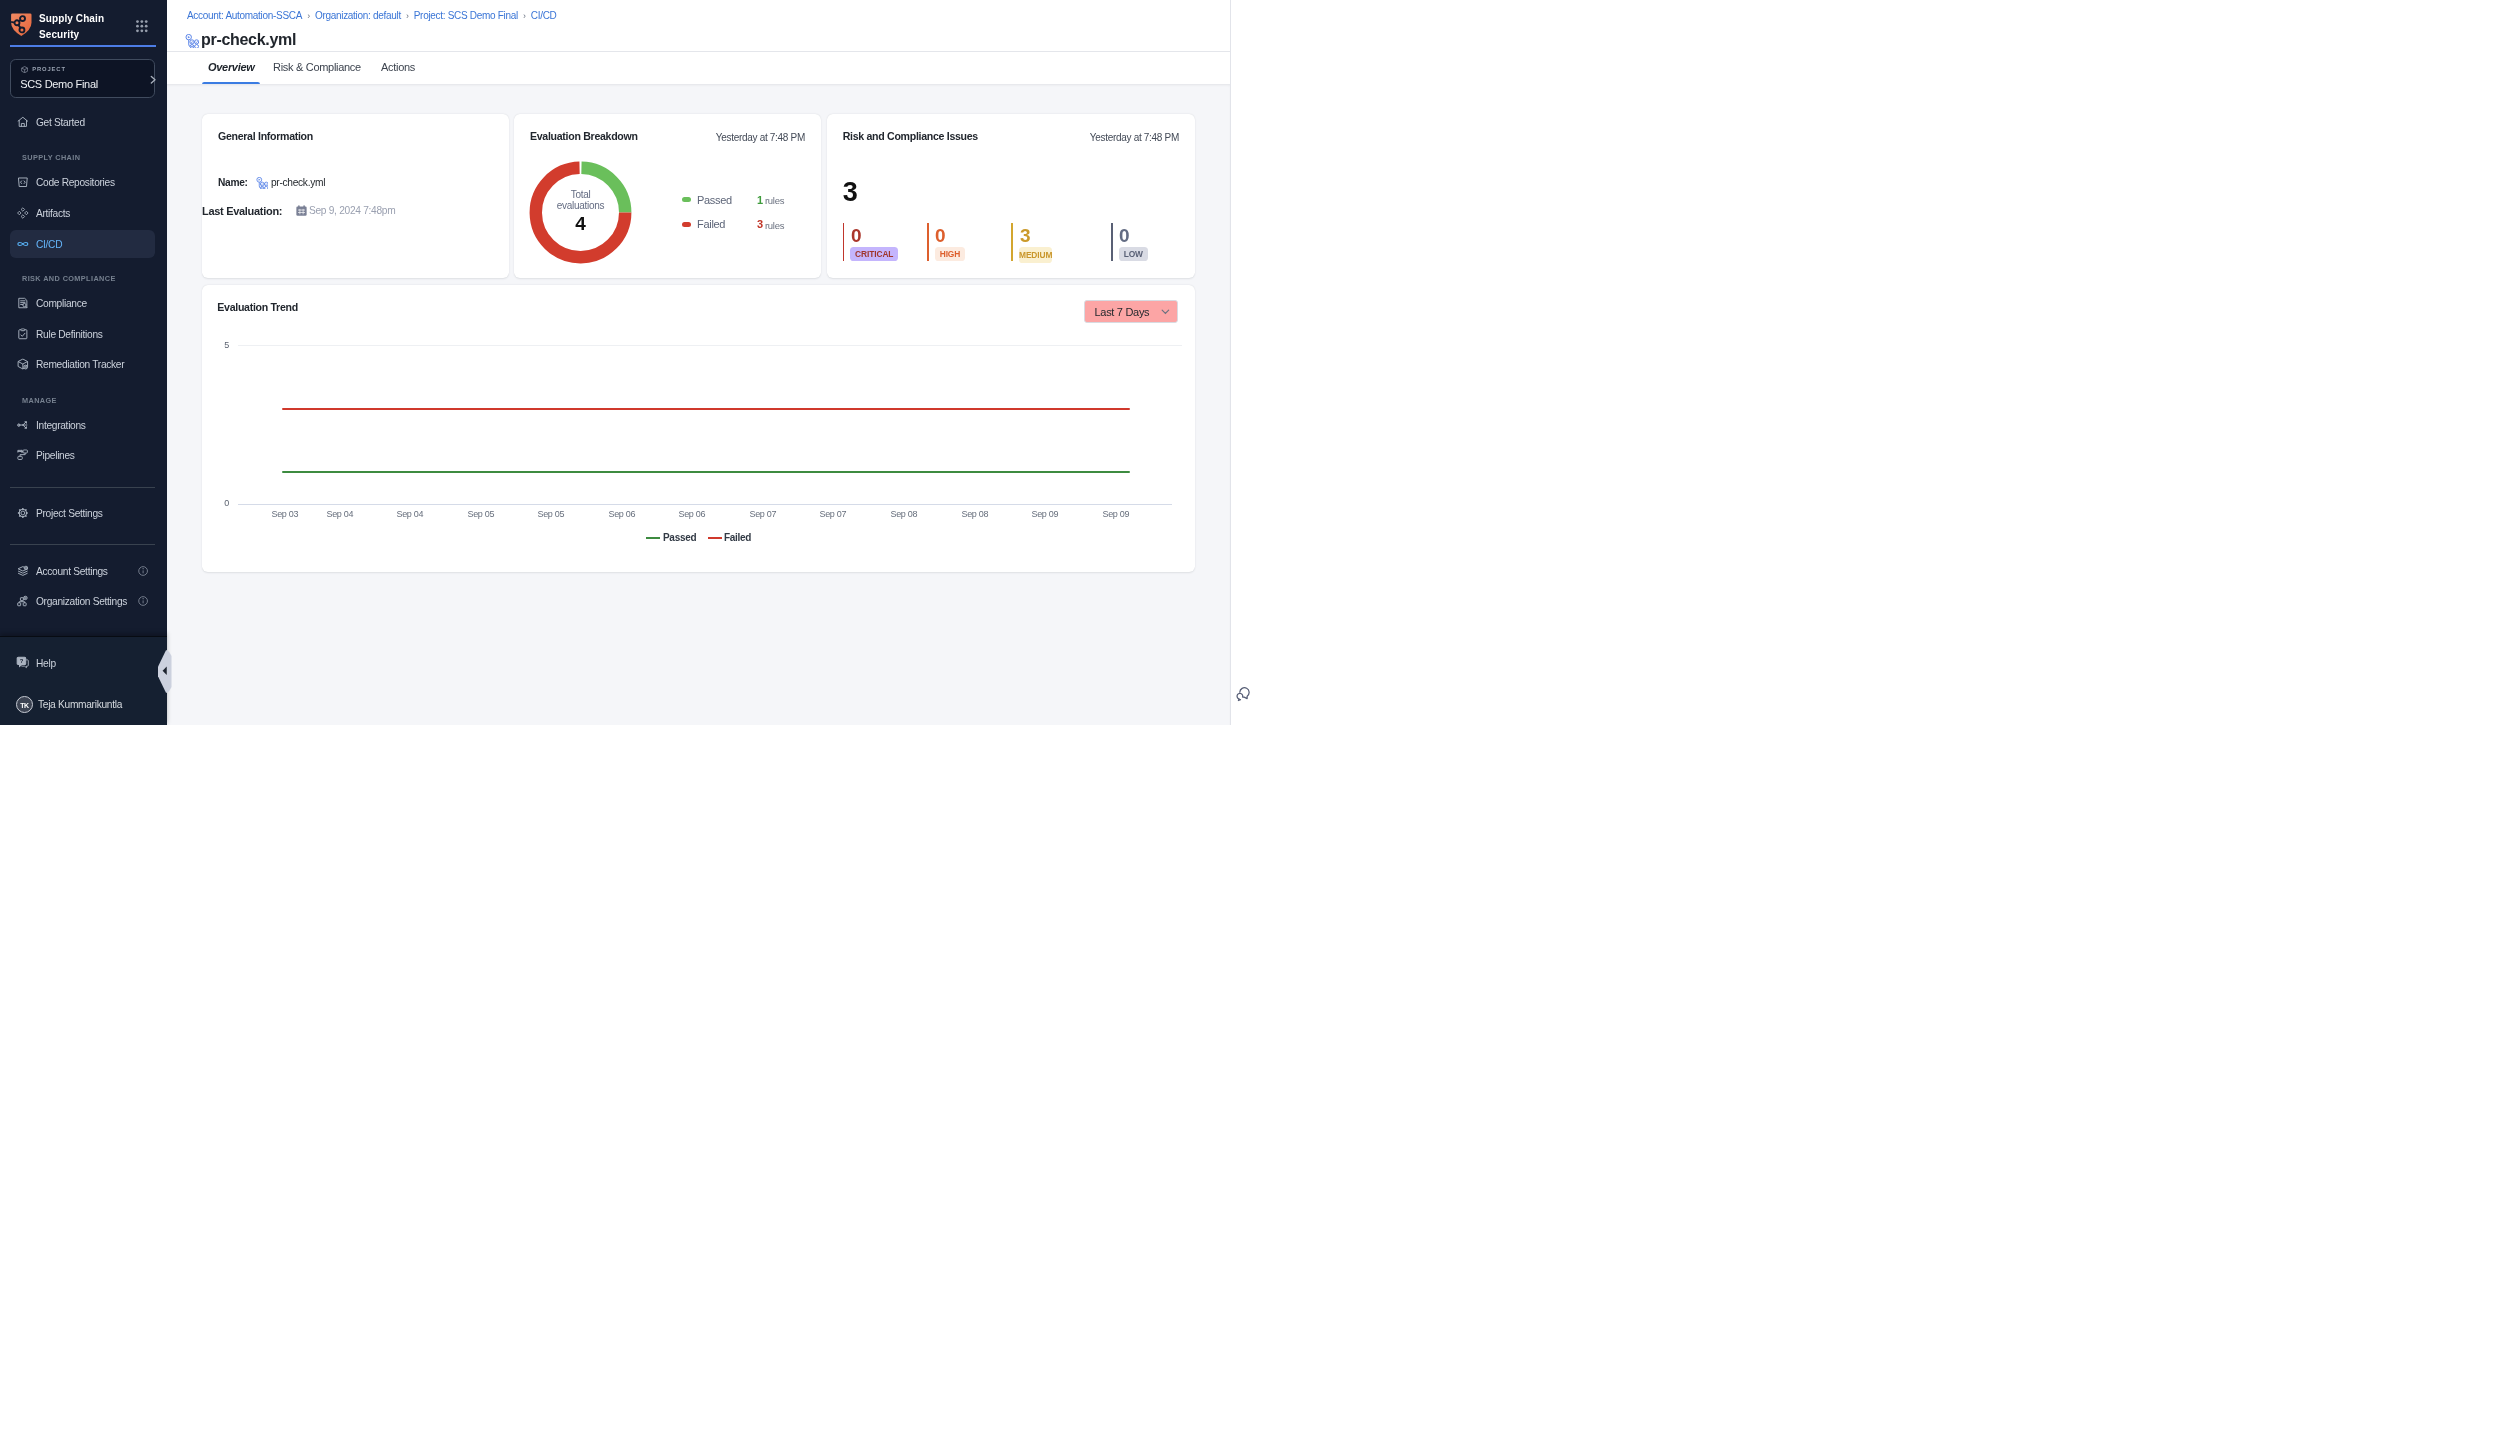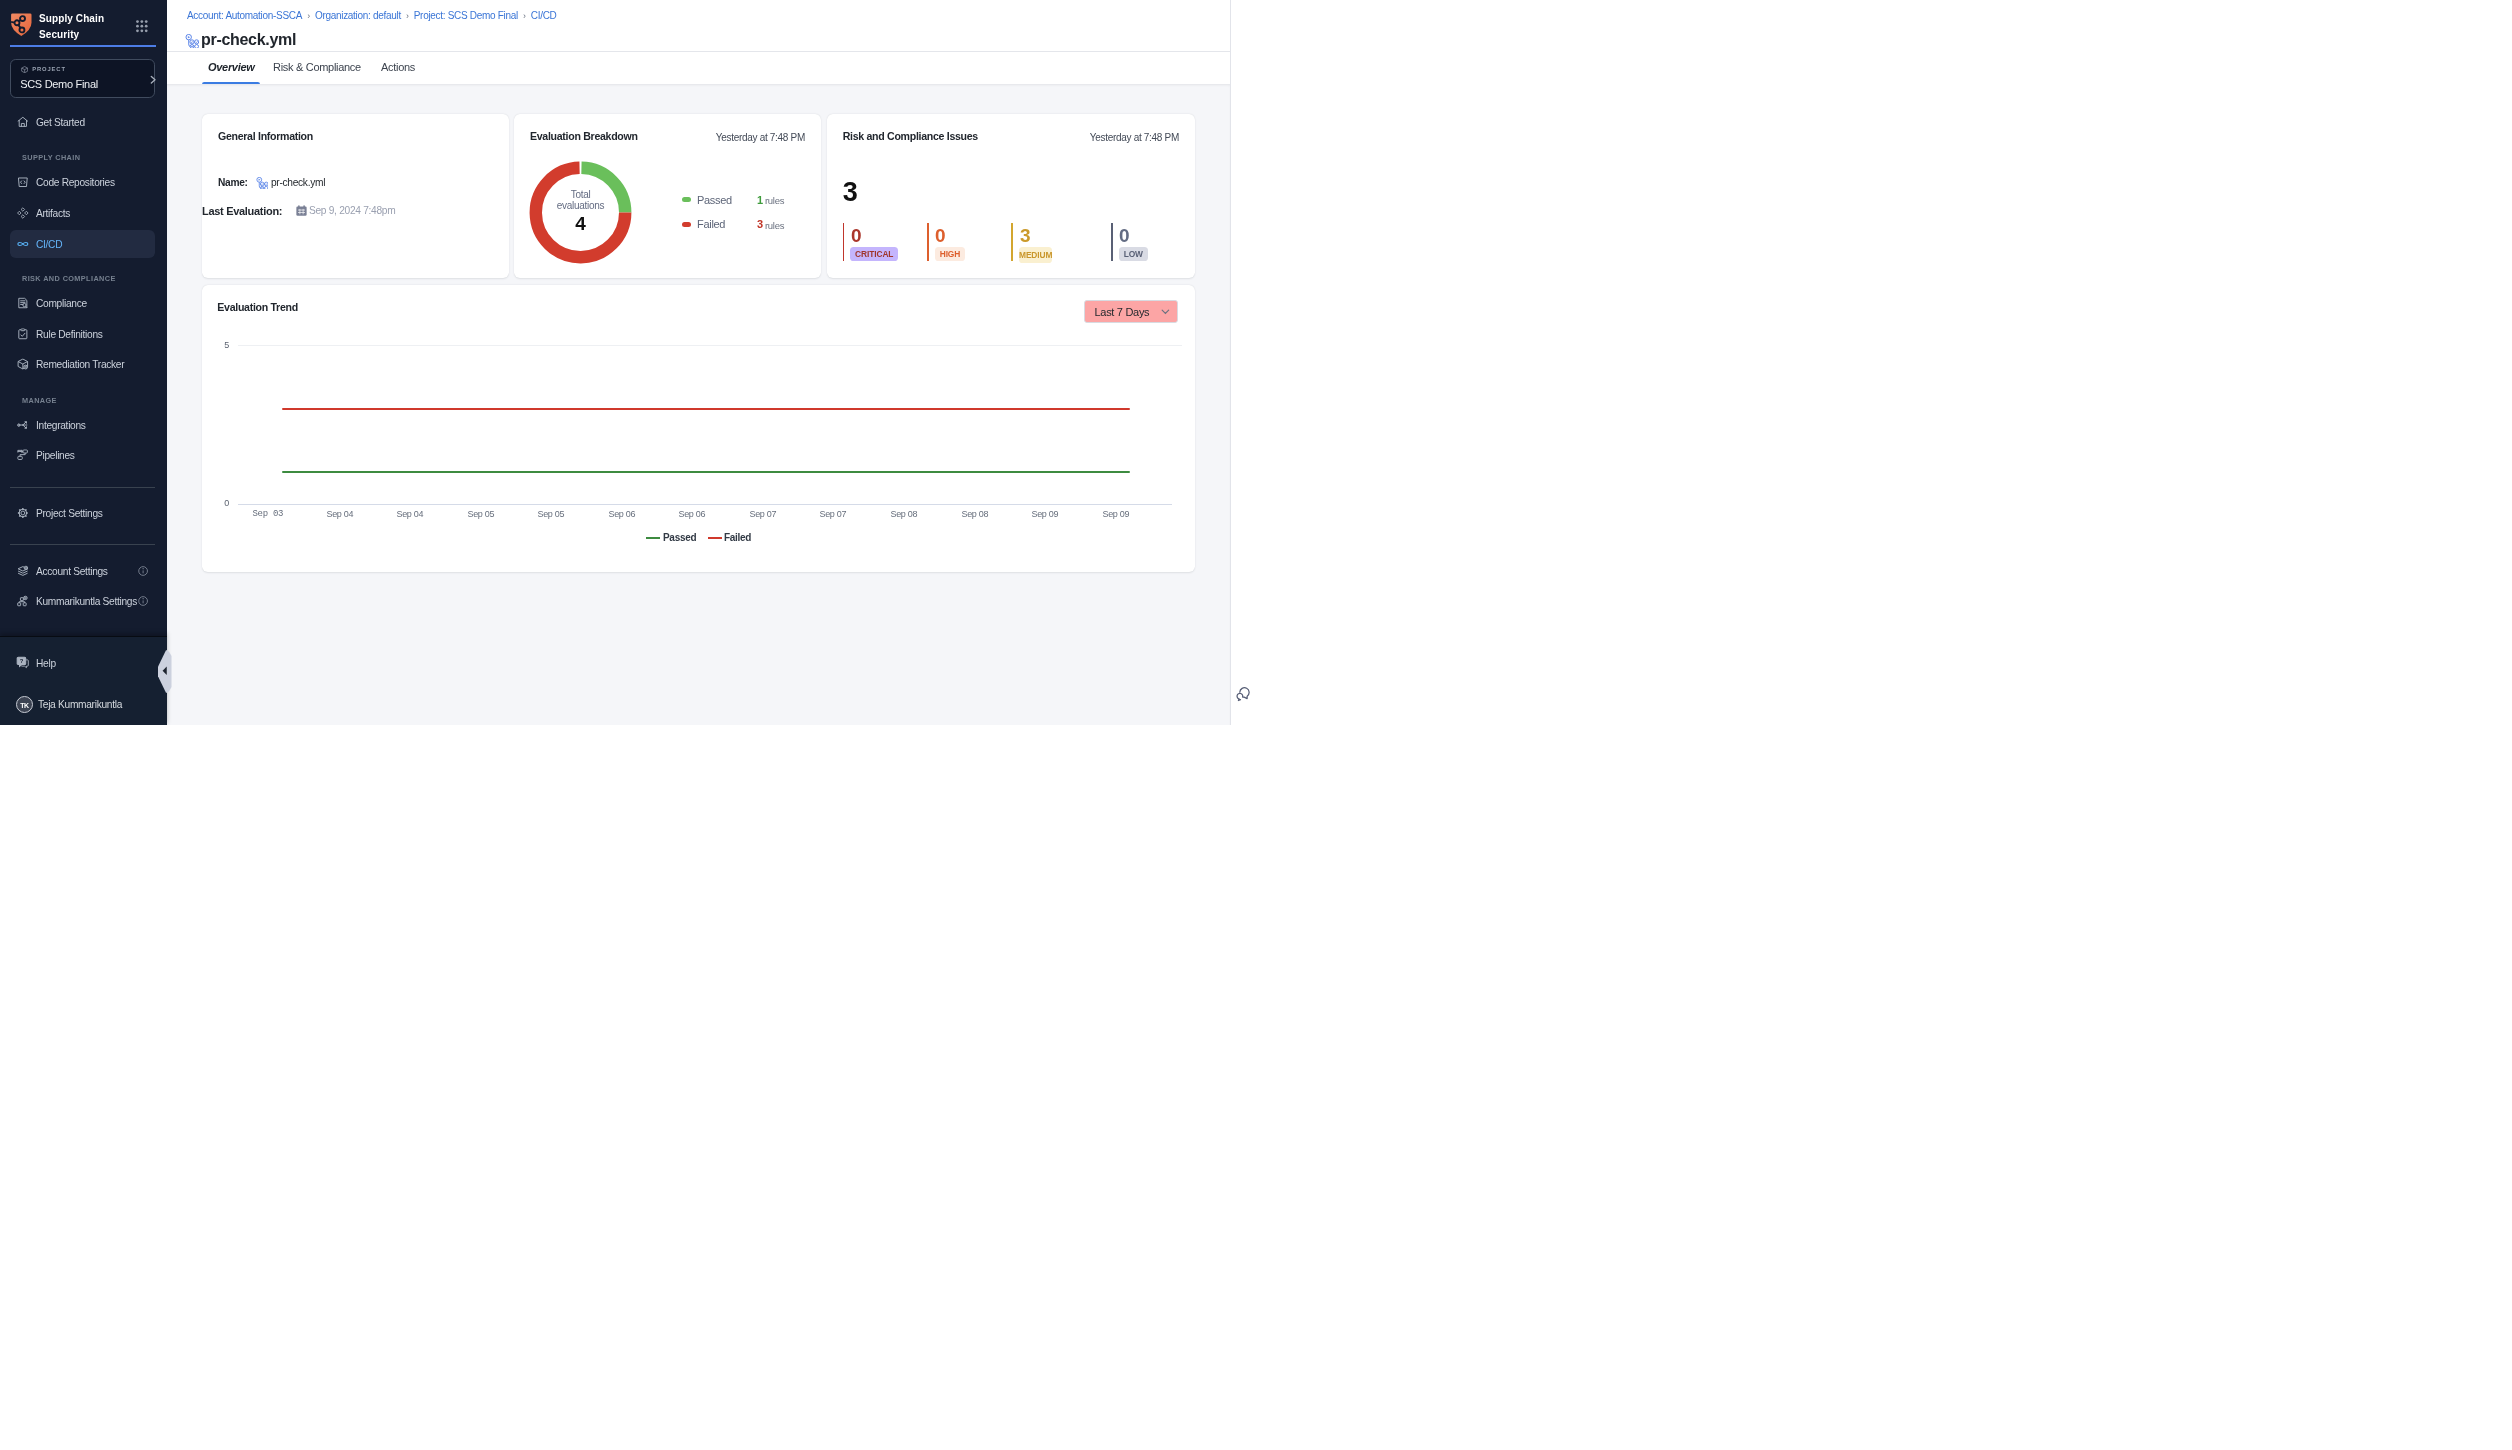--- a/index.html
+++ b/index.html
@@ -158,21 +158,21 @@
           </svg>
       </div>
 
       <div class="abs" style="left:21px; top:55px; width:7.3px; text-align:center; font-size:9px; color:#5b6270;">5</div>
       <div class="abs" style="left:21px; top:213px; width:7.3px; text-align:center; font-size:9px; color:#5b6270;">0</div>
       <div class="abs" style="left:36px; top:60px; width:944px; height:0.7px; background:#eef0f3;"></div>
       <div class="abs" style="left:36px; top:219px; width:934px; height:0.7px; background:#d5dbe8;"></div>
       <div class="abs" style="left:80px; top:123px; width:848px; height:1.8px; background:#d0392c; border-radius:1.5px;"></div>
       <div class="abs" style="left:80px; top:186px; width:848px; height:1.8px; background:#3d8b40; border-radius:1.5px;"></div>
 
-      <div class="abs xl" style="left:50px;font-family:Liberation Mono, monospace;">Sep 03</div>
+      <div class="abs xl" style="left:67px;">Sep 03</div>
       <div class="abs xl" style="left:122px;">Sep 04</div>
       <div class="abs xl" style="left:192px;">Sep 04</div>
       <div class="abs xl" style="left:263px;">Sep 05</div>
       <div class="abs xl" style="left:333px;">Sep 05</div>
       <div class="abs xl" style="left:404px;">Sep 06</div>
       <div class="abs xl" style="left:474px;">Sep 06</div>
       <div class="abs xl" style="left:545px;">Sep 07</div>
       <div class="abs xl" style="left:615px;">Sep 07</div>
       <div class="abs xl" style="left:686px;">Sep 08</div>
       <div class="abs xl" style="left:757px;">Sep 08</div>
@@ -332,21 +332,21 @@
   </div>
   <div class="navitem" style="top:593px;">
     <svg class="ic" viewBox="0 0 16 16" fill="none" stroke="#aab3c0" stroke-width="1.3">
         <rect x="1" y="10.5" width="4" height="4" rx="0.6"></rect>
         <rect x="8.5" y="10.5" width="4" height="4" rx="0.6"></rect>
         <rect x="4.7" y="3.5" width="4" height="4" rx="0.6"></rect>
         <path d="M6.7 7.5 L6.7 9 L3 9 L3 10.5 M6.7 9 L10.5 9 L10.5 10.5"></path>
         <circle cx="11.5" cy="3.8" r="2.4" fill="#141c2f"></circle>
         <circle cx="11.5" cy="3.8" r="1.1"></circle>
       </svg>
-    <span class="tx">Kummarikuntla Settings</span>
+    <span class="tx">Organization Settings</span>
     <svg class="infoic" viewBox="0 0 14 14" fill="none" stroke="#7f8897" stroke-width="1.2">
         <circle cx="7" cy="7" r="6"></circle>
         <line x1="7" y1="6.2" x2="7" y2="10.2"></line>
         <circle cx="7" cy="4" r="0.4" fill="#7f8897"></circle>
       </svg>
   </div>
 
   <div id="sb-bottom"></div>
   <div class="navitem" style="top:655px;">
     <svg class="ic" viewBox="0 0 18 18" fill="none" stroke="#aab3c0" stroke-width="1.3" style="width:14px;height:15.3px;left:16px;font-size:14px">

